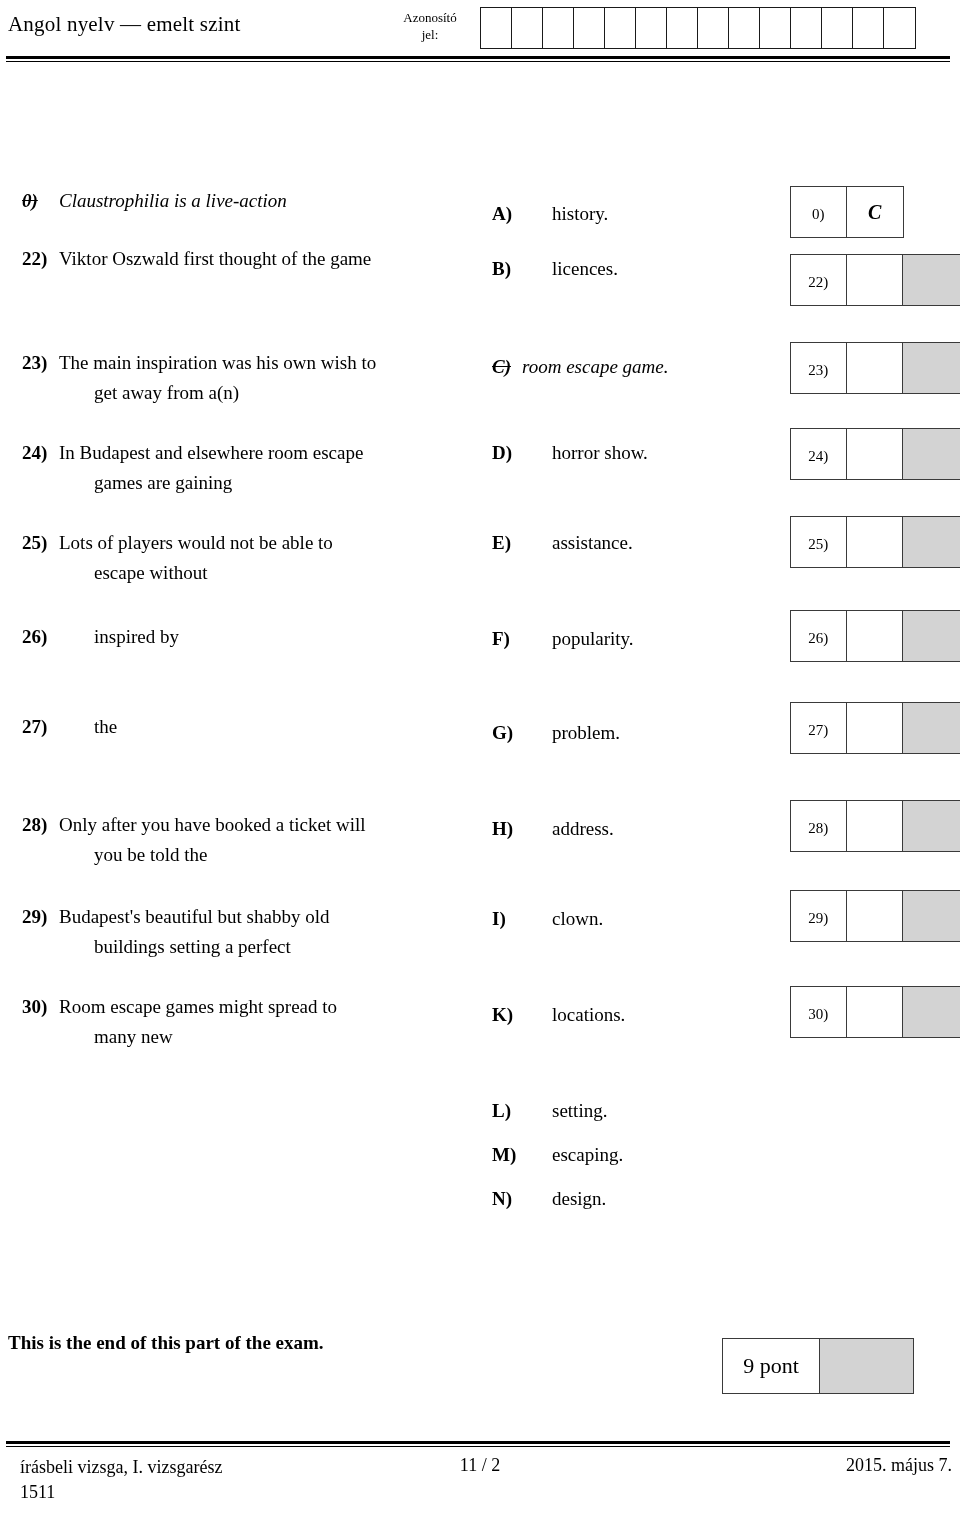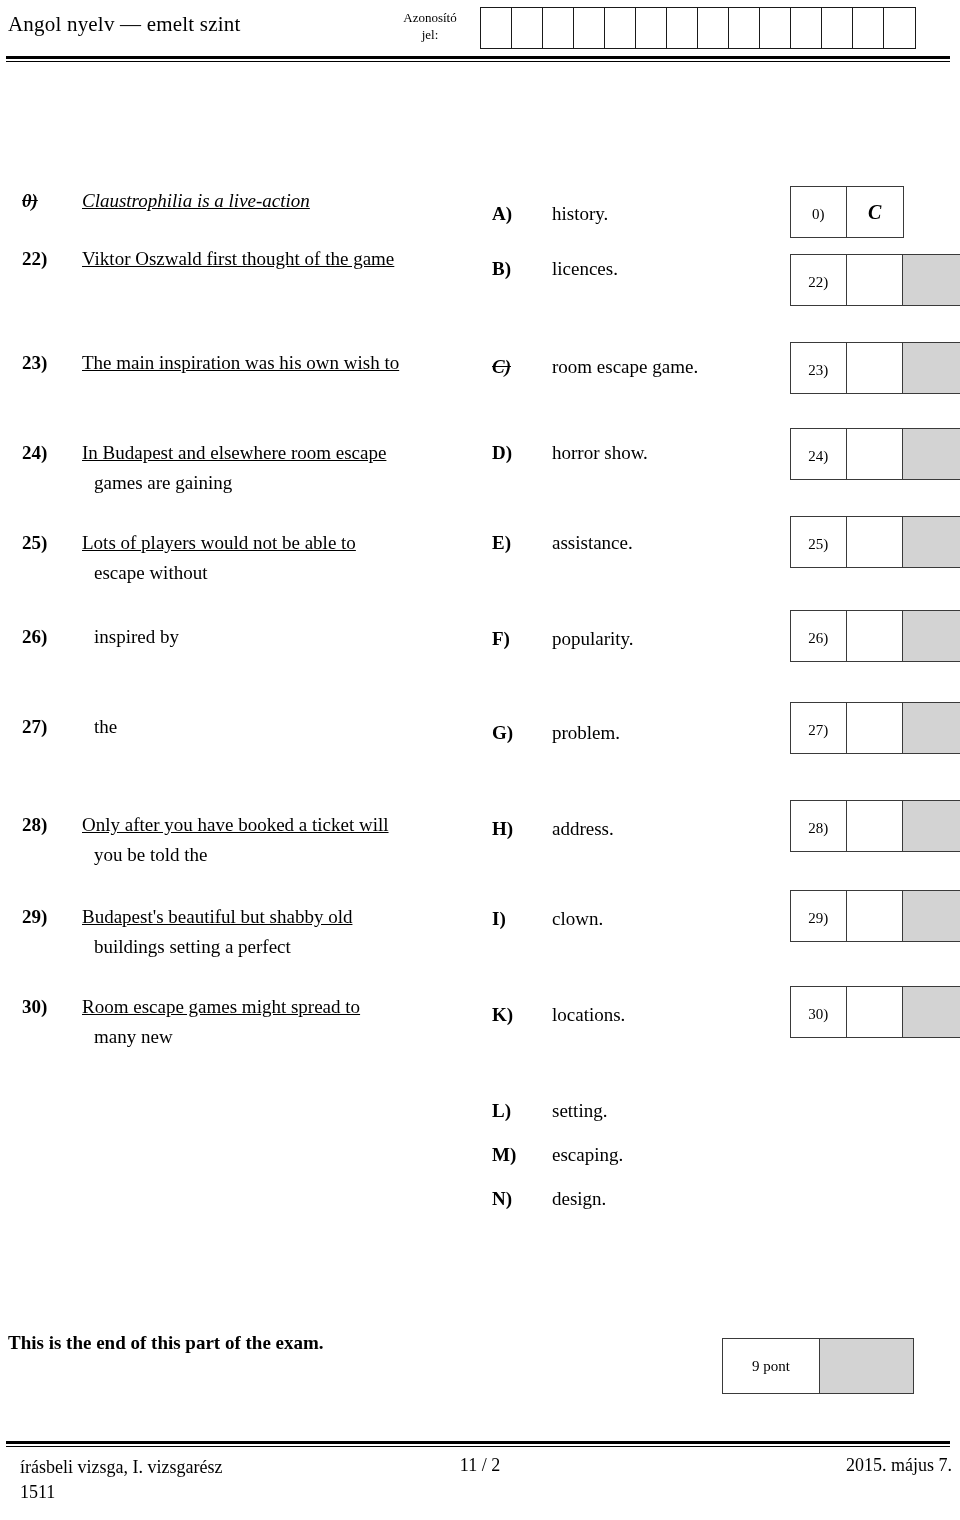--- a/index.html
+++ b/index.html
@@ -88,22 +88,21 @@
   .stem .stem-num {
     position: absolute;
     left: 0;
     top: 0;
     width: 36px;
     text-align: left;
     font-weight: bold;
   }
   .stem .stem-text {
     display: block;
-    margin-left: 60px;
-    text-decoration: underline;
+    margin-left: 37px;
   }
   .stem .stem-cont {
     display: block;
     margin-left: 72px;
   }
   .stem.example .stem-num {
     font-weight: bold;
     font-style: italic;
     text-decoration: line-through;
   }
@@ -129,20 +128,22 @@
   }
   .option .opt-text {
     display: block;
     margin-left: 60px;
   }
   .option.used .opt-letter {
     text-decoration: line-through;
     font-style: italic;
   }
   .option.used .opt-text {
+    font-style: italic;
+    margin-left: 30px;
   }
 
   
   .answer-row {
     position: absolute;
     left: 790px;
     display: flex;
     border: 1.6px solid #3a3a3a;
     box-sizing: border-box;
     background: #fff;
@@ -206,21 +207,21 @@
     width: 192px;
     background: #fff;
   }
   #points-box .pts-label {
     width: 97px;
     border-right: 1.6px solid #3a3a3a;
     box-sizing: border-box;
     display: flex;
     align-items: center;
     justify-content: center;
-    font-size: 15px;
+    font-size: 22px;
   }
   #points-box .pts-grey {
     flex: 1;
     background: #d3d3d3;
   }
 
   
   #exam-footer {
     position: absolute;
     left: 0;
@@ -285,20 +286,21 @@
       <span class="stem-num">0)</span>
       <span class="stem-text">Claustrophilia is a live-action</span>
     </div>
     <div class="stem" style="top: 58px;">
       <span class="stem-num">22)</span>
       <span class="stem-text">Viktor Oszwald first thought of the game</span>
     </div>
     <div class="stem" style="top: 162px;">
       <span class="stem-num">23)</span>
       <span class="stem-text">The main inspiration was his own wish to</span>
+      <span class="stem-cont">get away from a(n)</span>
     </div>
     <div class="stem" style="top: 252px;">
       <span class="stem-num">24)</span>
       <span class="stem-text">In Budapest and elsewhere room escape</span>
       <span class="stem-cont">games are gaining</span>
     </div>
     <div class="stem" style="top: 342px;">
       <span class="stem-num">25)</span>
       <span class="stem-text">Lots of players would not be able to</span>
       <span class="stem-cont">escape without</span>

